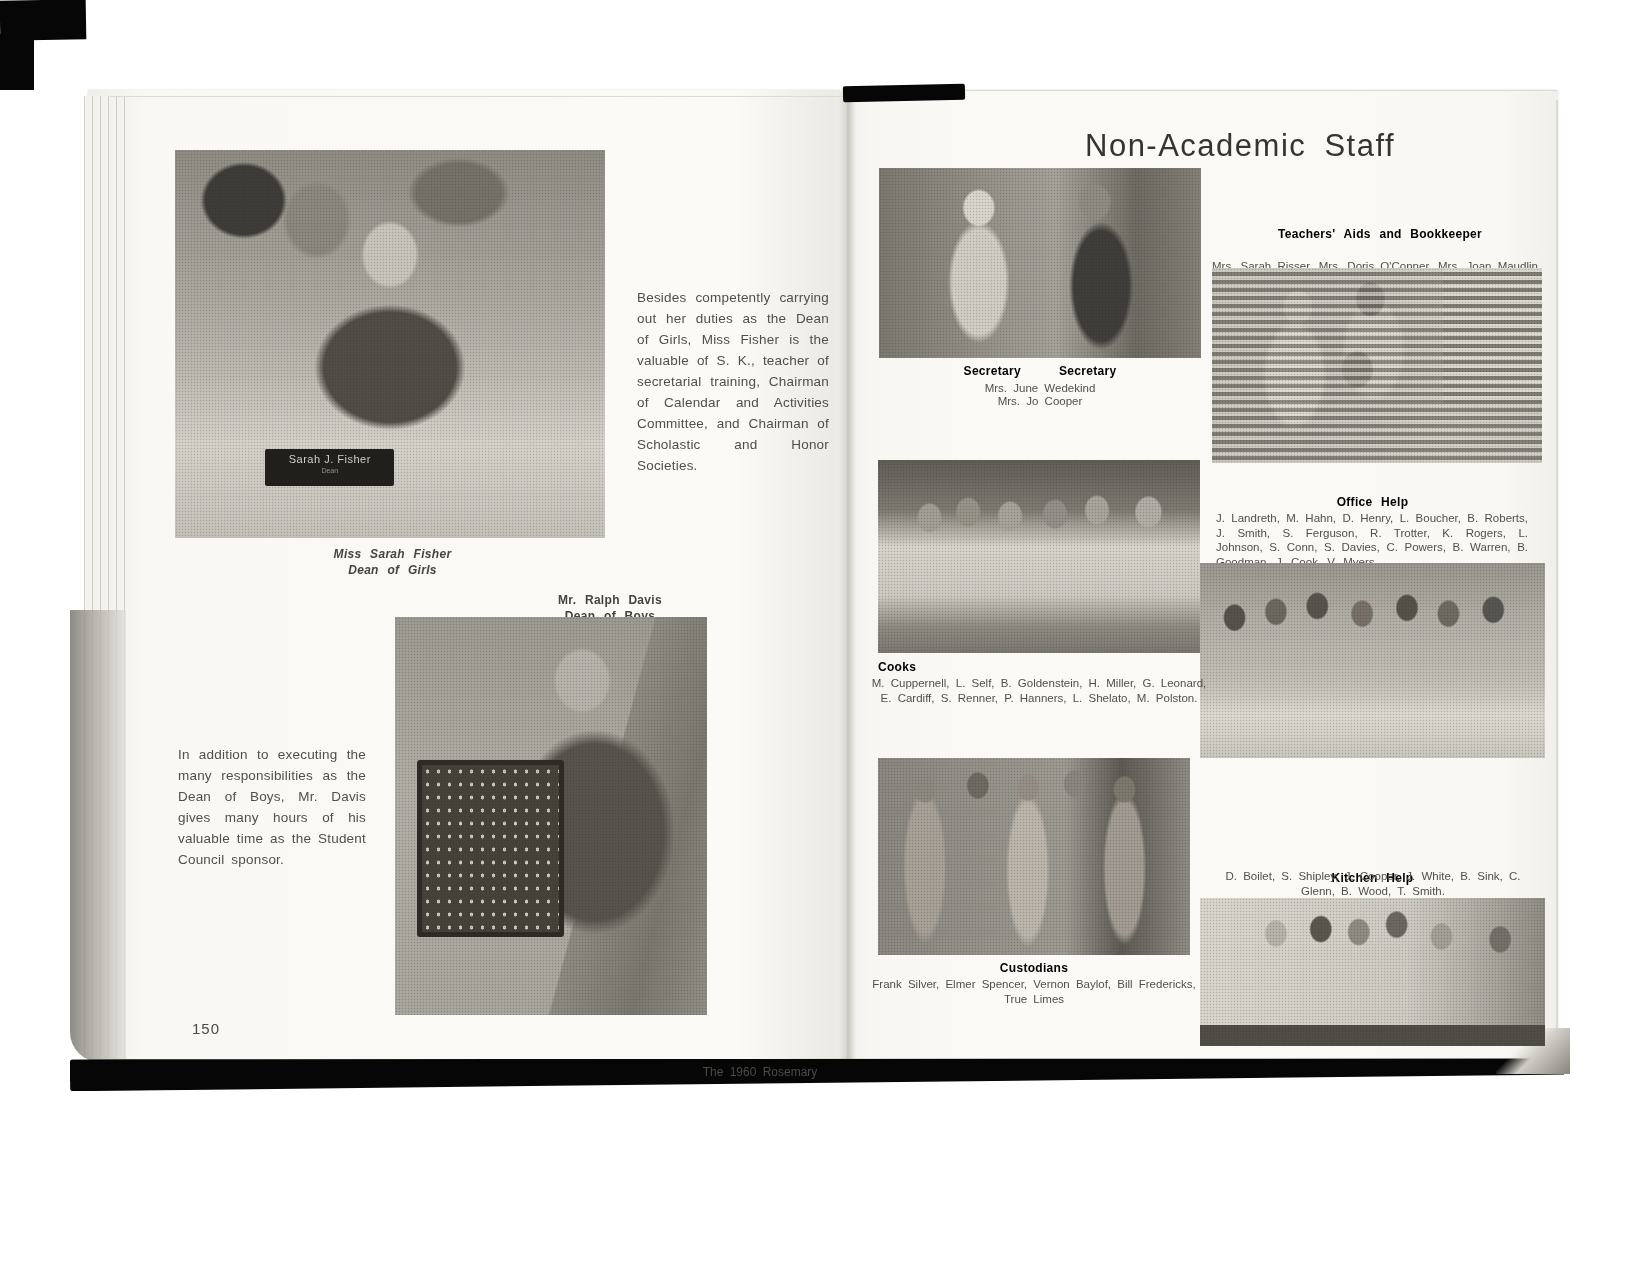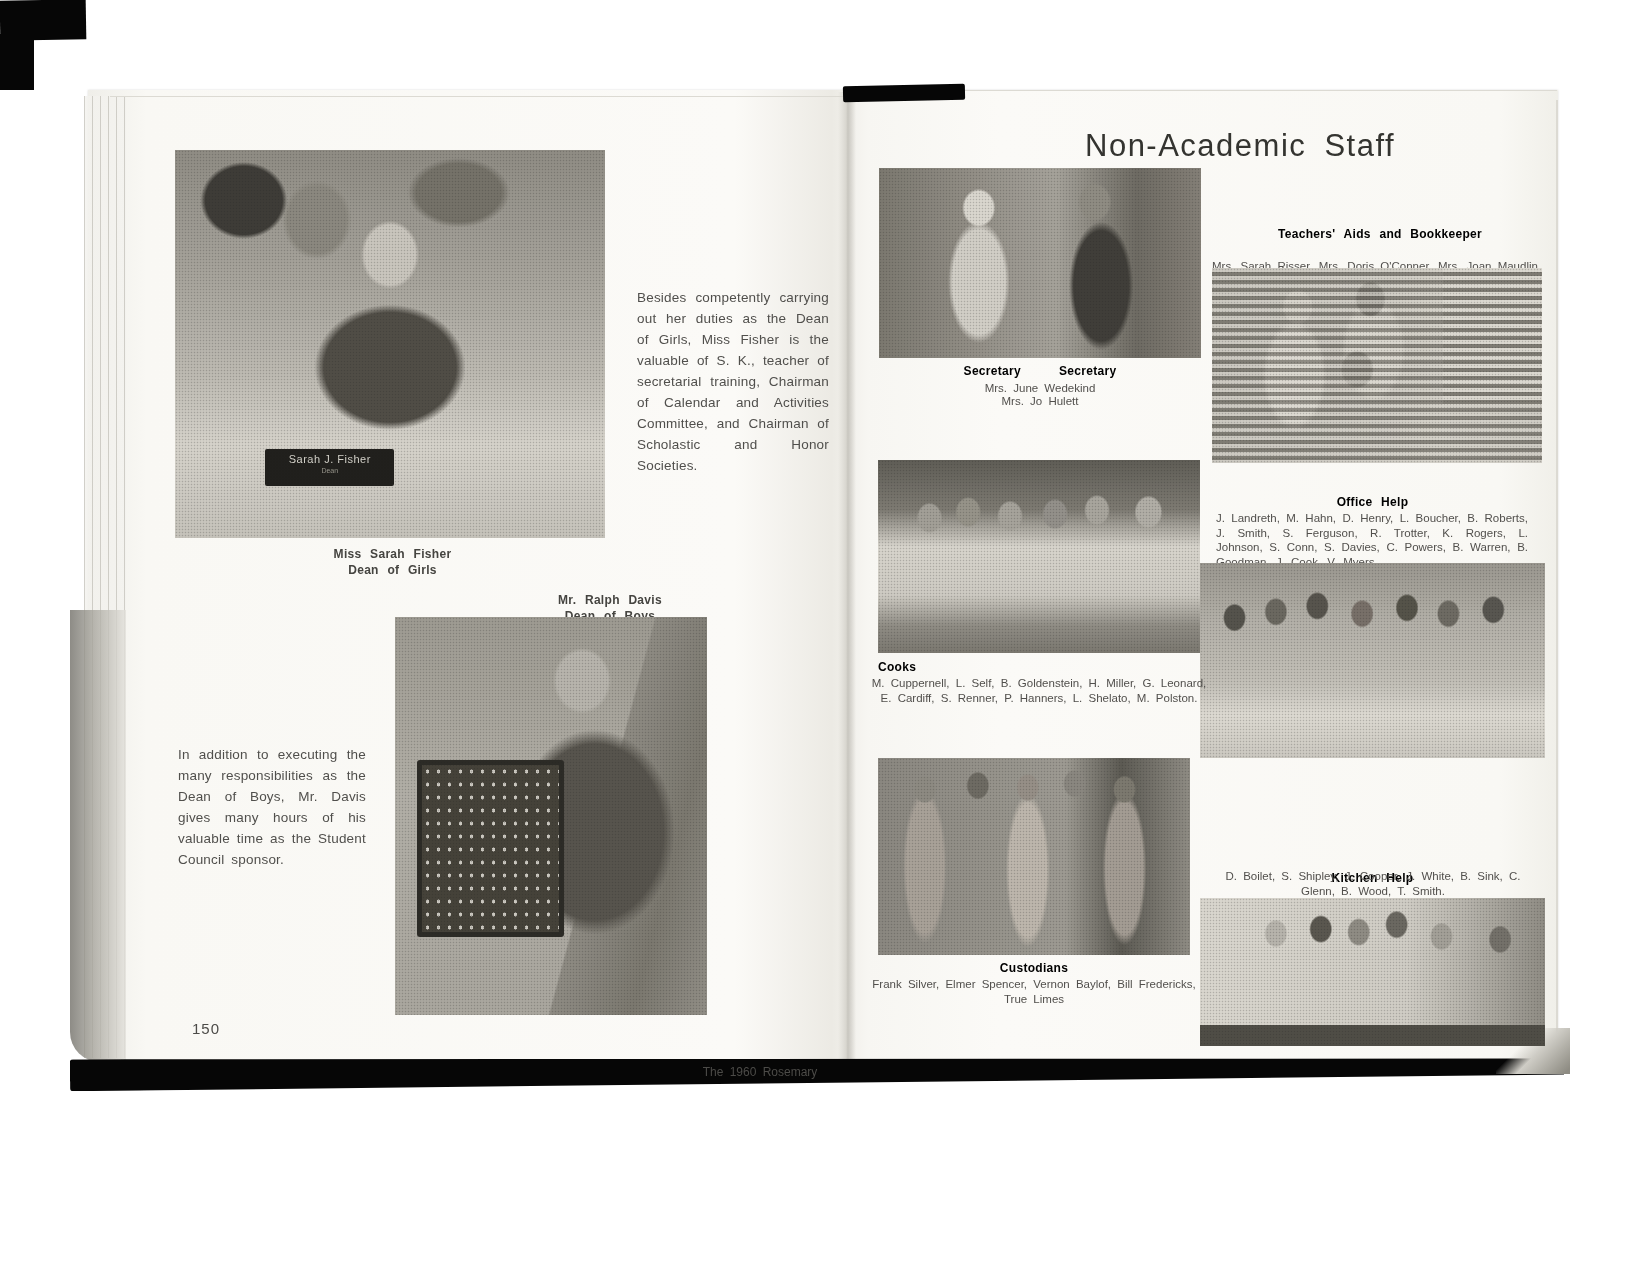--- a/index.html
+++ b/index.html
@@ -166,21 +166,21 @@
 
   <div class="ph ph-fisher" style="left:175px; top:150px; width:430px; height:388px;">
     <div class="nameplate">
       <div class="np1">Sarah J. Fisher</div>
       <div class="np2">Dean</div>
     </div>
   </div>
 
   <div class="body-text" style="left:637px; top:287px; width:192px;">Besides competently carrying out her duties as the Dean of Girls, Miss Fisher is the valuable of S. K., teacher of secretarial training, Chairman of Calendar and Activities Committee, and Chairman of Scholastic and Honor Societies.</div>
 
-  <div class="cap" style="left:275px; top:546px; width:235px;">
+  <div class="cap" style="left:275px; top:546px; width:235px;font-style:italic;">
     <div>Miss Sarah Fisher</div>
     <div>Dean of Girls</div>
   </div>
 
   <div class="cap" style="left:490px; top:592px; width:240px; z-index:1;">
     <div>Mr. Ralph Davis</div>
     <div>Dean of Boys</div>
   </div>
 
   <div class="ph ph-davis" style="left:395px; top:617px; width:312px; height:398px; z-index:2;">
@@ -193,21 +193,21 @@
   <div class="footer-book" style="left:660px; top:1026px; width:200px; text-align:center;">The 1960 Rosemary</div>
 
   <div class="title" style="left:1085px; top:128px;">Non-Academic Staff</div>
 
   <div class="ph ph-secretary" style="left:879px; top:168px; width:322px; height:190px;"></div>
   <div style="position:absolute; left:900px; top:364px; width:280px; display:flex; justify-content:center; gap:38px;">
     <span class="heading-bold">Secretary</span>
     <span class="heading-bold">Secretary</span>
   </div>
   <div class="names" style="left:900px; top:381px; width:280px; text-align:center;">Mrs. June Wedekind</div>
-  <div class="names" style="left:900px; top:394px; width:280px; text-align:center;">Mrs. Jo Hulett</div>
+  <div class="names" style="left:900px; top:394px; width:280px; text-align:center;">Mrs. Jo Cooper</div>
 
   <div class="heading-bold" style="position:absolute; left:1215px; top:227px; width:330px; text-align:center;">Teachers' Aids and Bookkeeper</div>
   <div class="names" style="left:1212px; top:247px; width:336px; text-align:left;margin-top:12px;">Mrs. Sarah Risser, Mrs. Doris O'Conner, Mrs. Joan Maudlin</div>
   <div class="ph ph-aids" style="left:1212px; top:268px; width:330px; height:195px;">
     <div class="blinds"></div>
   </div>
 
   <div class="heading-bold" style="position:absolute; left:1215px; top:495px; width:315px; text-align:center;">Office Help</div>
   <div class="names" style="left:1216px; top:511px; width:312px; text-align:justify;">J. Landreth, M. Hahn, D. Henry, L. Boucher, B. Roberts, J. Smith, S. Ferguson, R. Trotter, K. Rogers, L. Johnson, S. Conn, S. Davies, C. Powers, B. Warren, B. Goodman, J. Cook, V. Myers.</div>
   <div class="ph ph-office" style="left:1200px; top:563px; width:345px; height:195px;"></div>

